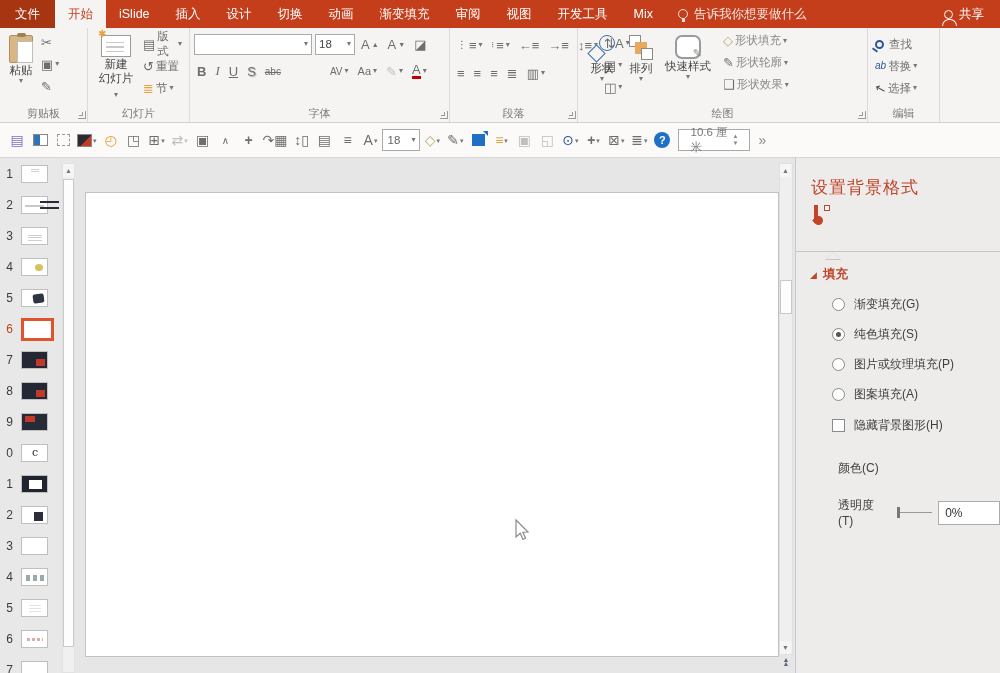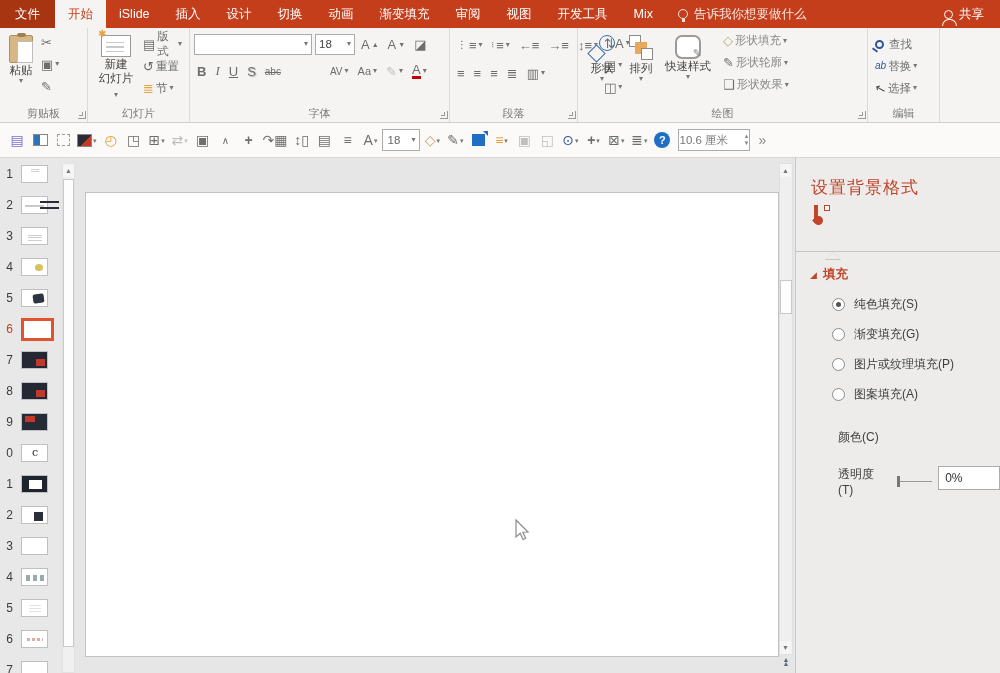--- a/index.html
+++ b/index.html
@@ -66,21 +66,21 @@
   .dis { color:#BFBFBF; }
   .blue { color:#2B579A; }
   .qbox { width:38px; height:22px; background:#fff; border:1px solid #ABABAB; display:flex; align-items:center; padding:0 4px; gap:3px; color:#666; font-size:11.5px; }
   .twotone { width:15px; height:13px; background:linear-gradient(135deg,#2b2b33 0 55%, #C23B22 55%); border:1px solid #888; }
   .bluesq { width:13px; height:12px; background:#1F6FC5; position:relative; }
   .bluesq:after { content:""; position:absolute; right:-3px; top:-3px; border-left:5px solid transparent; border-top:5px solid #1F6FC5; }
   .halfblue { width:15px; height:12px; border:1px solid #888; background:linear-gradient(to right,#2E75B6 0 45%, #fff 45%); }
   .dashedbox { width:13px; height:12px; border:1px dashed #9a9a9a; }
   .orangelines { color:#E8A33D; }
   .helpq { width:16px; height:16px; border-radius:50%; background:#1F6FC5; color:#fff; font-size:11px; font-weight:bold; display:flex; align-items:center; justify-content:center; }
-  .sizebox { width:72px; height:22px; background:#fff; border:1px solid #ABABAB; display:flex; align-items:center; padding:0 0; color:#777; font-size:11.5px; margin-left:4px; }
+  .sizebox { width:72px; height:22px; background:#fff; border:1px solid #ABABAB; display:flex; align-items:center; padding:0 11px; color:#777; font-size:11.5px; margin-left:4px; }
   .spin { margin-left:auto; display:flex; flex-direction:column; font-size:6px; color:#888; line-height:1.1; }
 
   
   .main { position:absolute; left:0; top:158px; width:1000px; height:515px; background:#E6E6E6; }
 
   
   .thumbs { position:absolute; left:0; top:0; width:60px; height:515px; background:#E8E8E8; padding-top:5px; display:flex; flex-direction:column; gap:9px; overflow:hidden; }
   .slide-item { display:flex; align-items:center; gap:8px; padding-left:3px; height:22px; flex:none; cursor:pointer; }
   .slide-item .num { width:10px; overflow:hidden; font-size:12px; color:#3b3b3b; text-align:right; flex:none; }
   .slide-item .thumb { width:27px; height:18px; background:#fff; border:1px solid #BFBFBF; position:relative; flex:none; }
@@ -128,21 +128,21 @@
   .p-divider { position:relative; margin-top:14px; border-top:1px solid #C6C6C6; }
   .p-divider .notch { position:absolute; left:30px; top:-7px; width:0; height:0; border:7px solid transparent; border-bottom:7px solid #EDECEB; }
   .p-divider .notchline { position:absolute; left:29px; top:-8px; width:0; height:0; border:8px solid transparent; border-bottom:8px solid #C6C6C6; }
   .p-section { margin:14px 0 0 14px; color:#C0452A; font-weight:bold; font-size:12.5px; display:flex; align-items:center; gap:6px; cursor:pointer; }
   .p-section .tri { font-size:9px; transform:rotate(0deg); }
   .opt { display:flex; align-items:center; gap:9px; margin:13px 0 0 36px; cursor:pointer; color:#3f3f3f; font-size:12px; }
   .radio { width:13px; height:13px; border:1px solid #8A8A8A; border-radius:50%; background:#fff; position:relative; flex:none; }
   .radio.on:after { content:""; position:absolute; left:3px; top:3px; width:5px; height:5px; border-radius:50%; background:#555; }
   .checkbox { width:13px; height:13px; border:1px solid #8A8A8A; background:#fff; flex:none; }
   .p-colorrow { margin:26px 0 0 42px; color:#3f3f3f; font-size:12px; }
-  .p-transrow { margin:20px 0 0 42px; display:flex; color:#3f3f3f; font-size:12px; }
+  .p-transrow { margin:20px 0 0 42px; display:flex; align-items:center; color:#3f3f3f; font-size:12px; }
   .slider { display:flex; align-items:center; margin-left:8px; }
   .slider .sthumb2 { width:3px; height:11px; background:#777; }
   .slider .track { width:32px; height:1px; background:#999; }
   .transbox { width:62px; height:24px; background:#fff; border:1px solid #ABABAB; display:flex; align-items:center; padding-left:6px; margin-left:6px; color:#333; }
 </style>
 </head>
 <body>
 
 <div class="tabbar">
   <div class="file-tab">文件</div>
@@ -638,34 +638,38 @@
     <span class="notchline"></span>
       <span class="notch"></span>
   </div>
 
   <div class="p-section">
     <span class="tri">◢</span>
     <span>填充</span>
   </div>
 
   <div class="opt">
+    <span class="radio"></span>
+    <span>渐变填充(G)</span>
+  </div>
+  <div class="opt">
     <span class="radio on"></span>
     <span>纯色填充(S)</span>
-  </div>
-  <div class="opt">
-    <span class="radio"></span>
-    <span>渐变填充(G)</span>
   </div>
   <div class="opt">
     <span class="radio"></span>
     <span>图片或纹理填充(P)</span>
   </div>
   <div class="opt">
     <span class="radio"></span>
     <span>图案填充(A)</span>
+  </div>
+  <div class="opt" style="margin-top:14px;">
+    <span class="checkbox"></span>
+    <span>隐藏背景图形(H)</span>
   </div>
 
   <div class="p-colorrow">颜色(C)</div>
 
   <div class="p-transrow">
     <span>透明度(T)</span>
     <span class="slider">
       <span class="sthumb2"></span>
       <span class="track"></span>
     </span>

